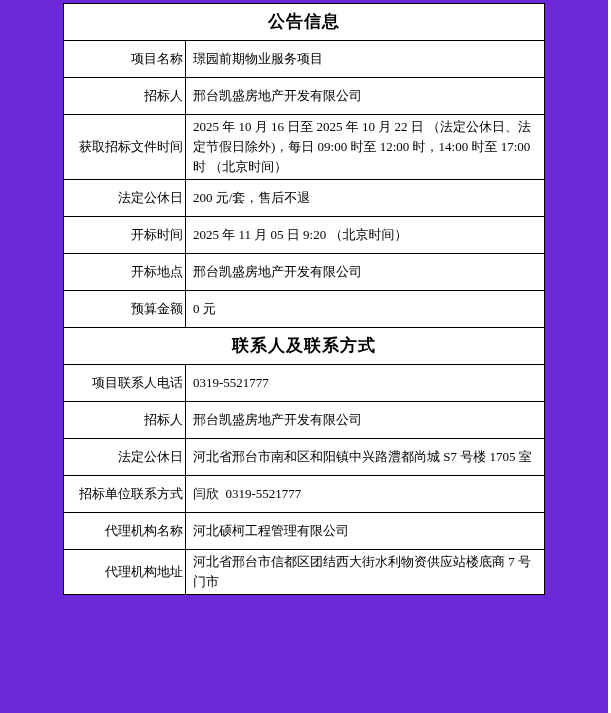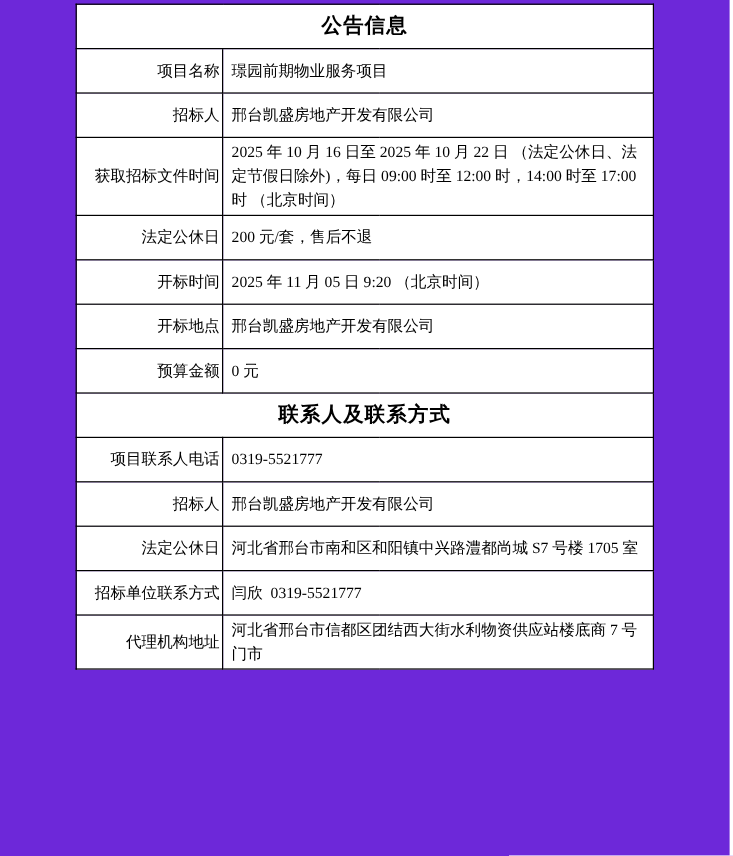--- a/index.html
+++ b/index.html
@@ -101,18 +101,22 @@
         </tr>
         <tr>
           <td class="label-cell">法定公休日</td>
           <td class="value-cell" colspan="3">河北省邢台市南和区和阳镇中兴路澧都尚城 S7 号楼 1705 室</td>
         </tr>
         <tr>
           <td class="label-cell">招标单位联系方式</td>
           <td class="value-cell" colspan="3">闫欣  0319-5521777</td>
         </tr>
         <tr>
+          <td class="label-cell">代理机构名称</td>
+          <td class="value-cell" colspan="3">河北硕柯工程管理有限公司</td>
+        </tr>
+        <tr>
           <td class="label-cell">代理机构地址</td>
           <td class="value-cell" colspan="3">河北省邢台市信都区团结西大街水利物资供应站楼底商 7 号门市</td>
         </tr>
       </tbody>
   </table>
 </div>
 
 </body></html>

